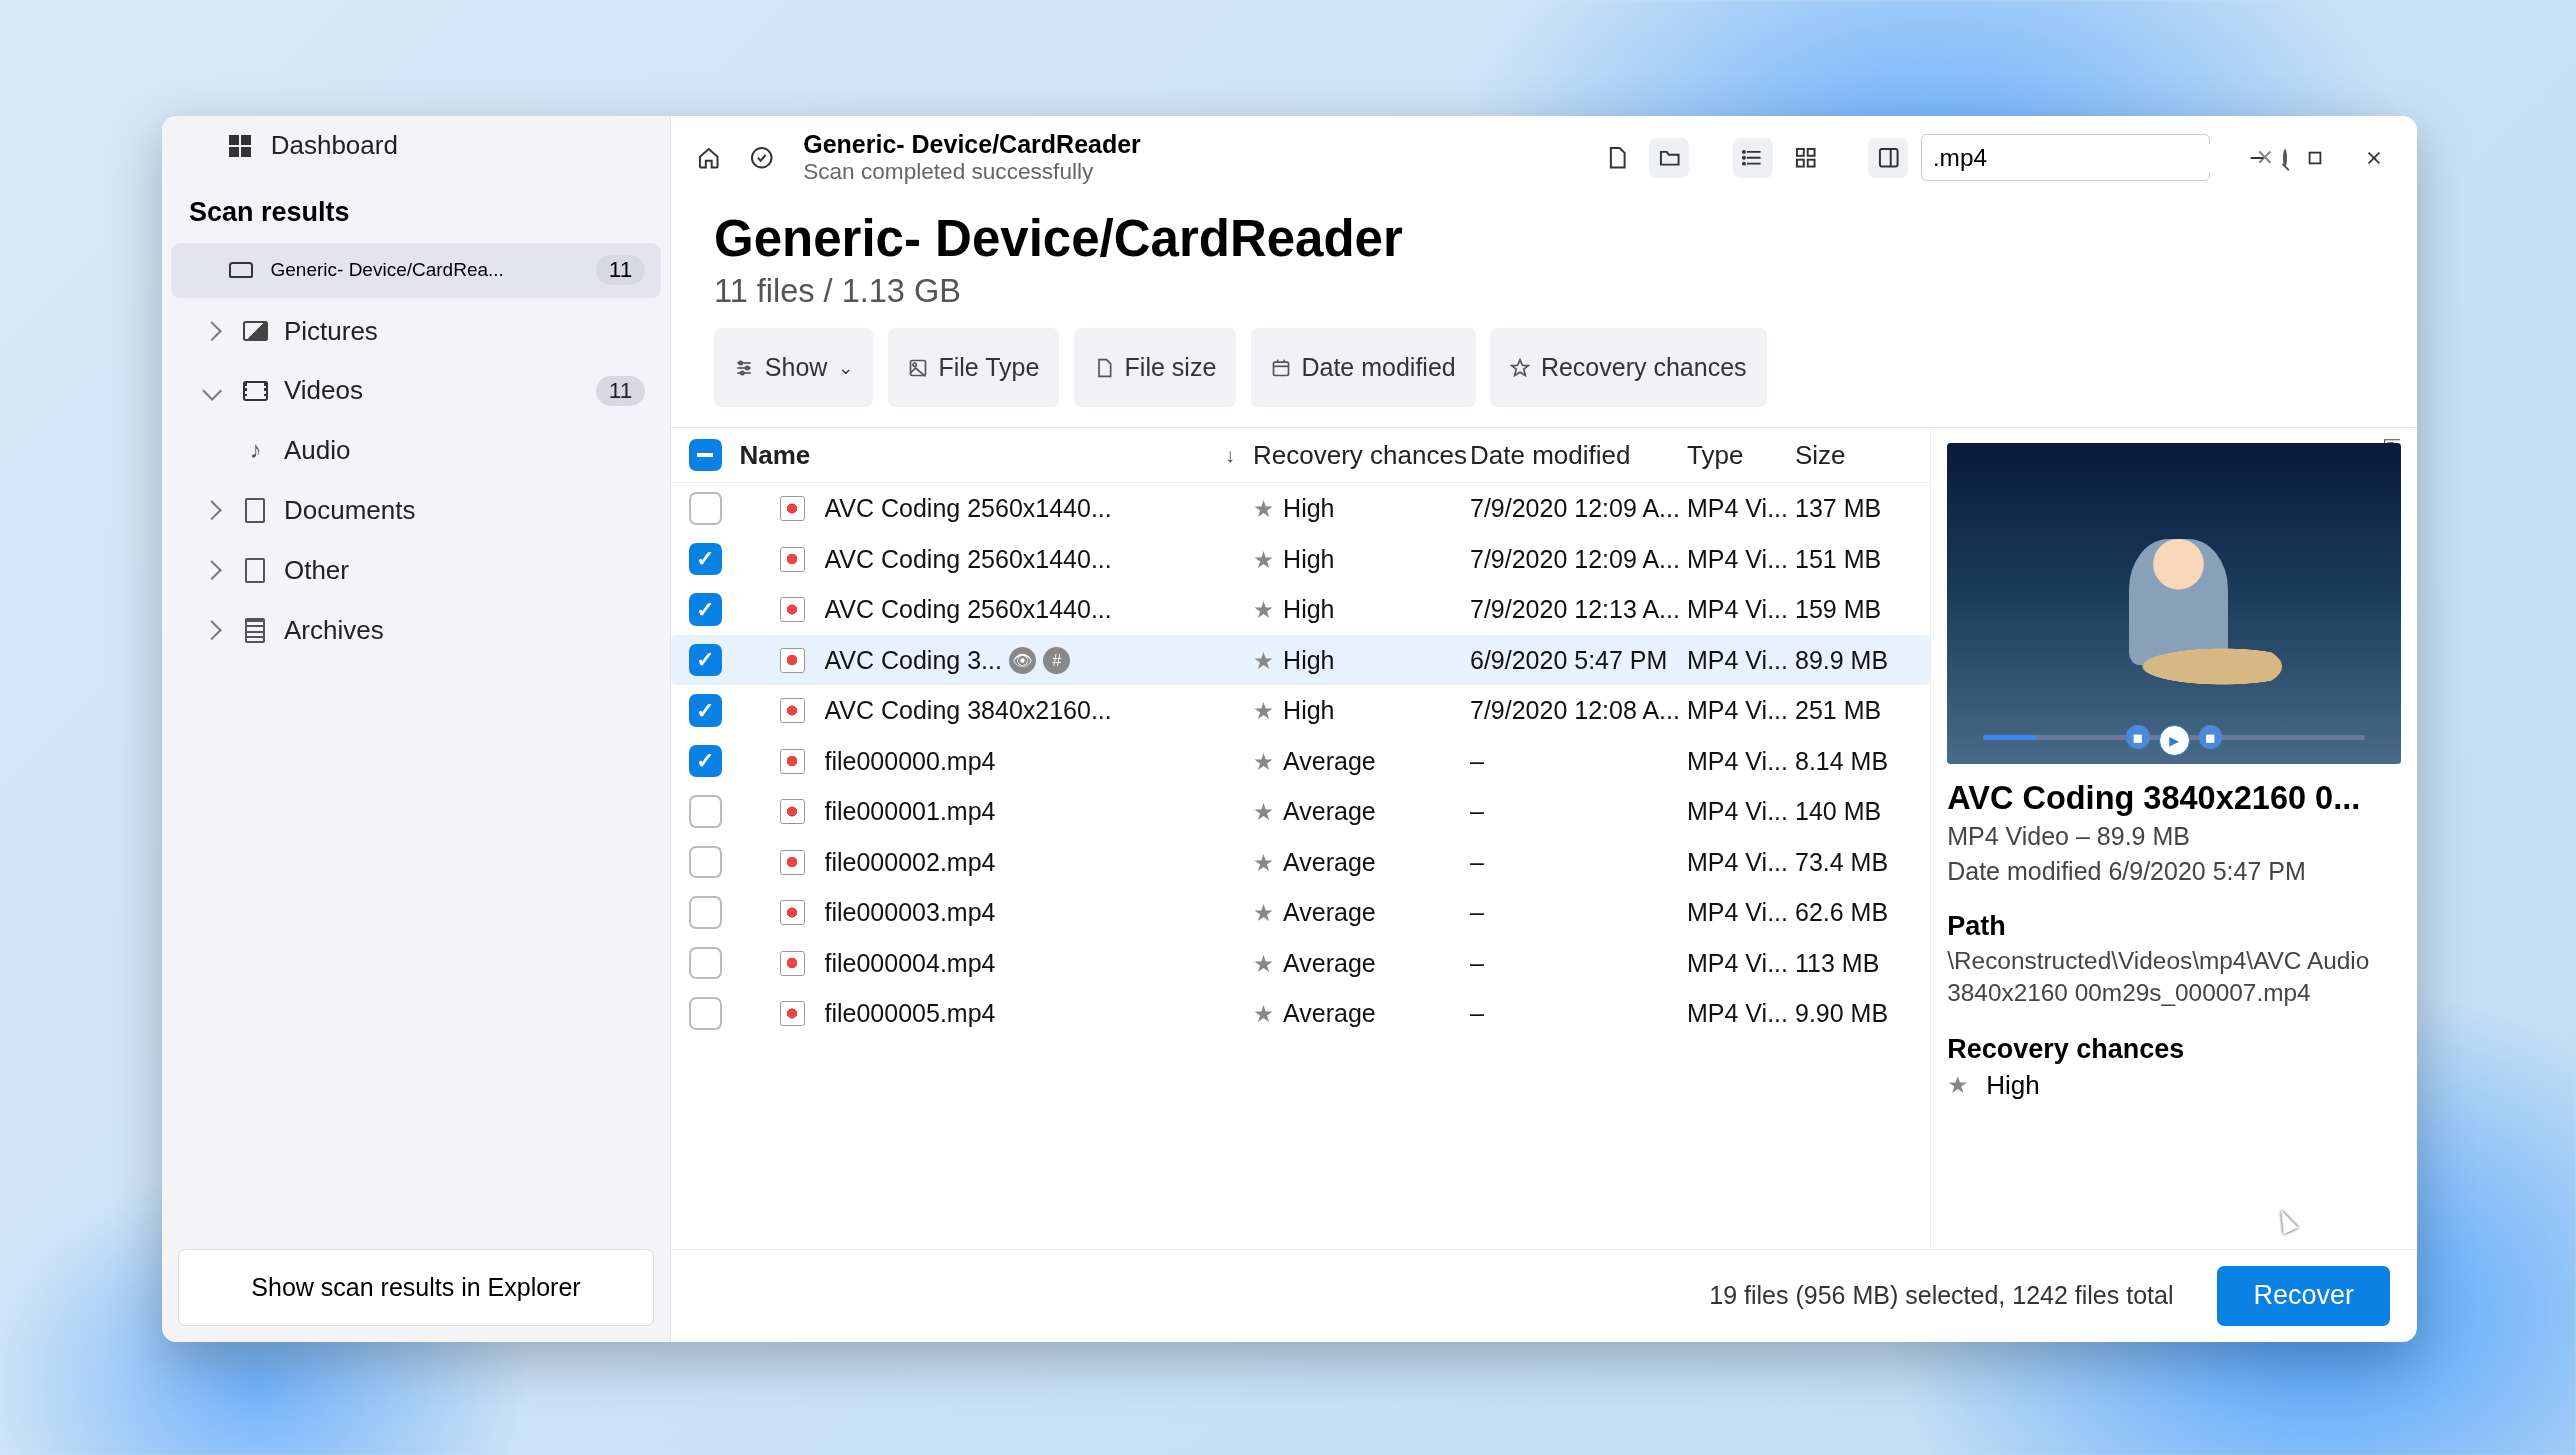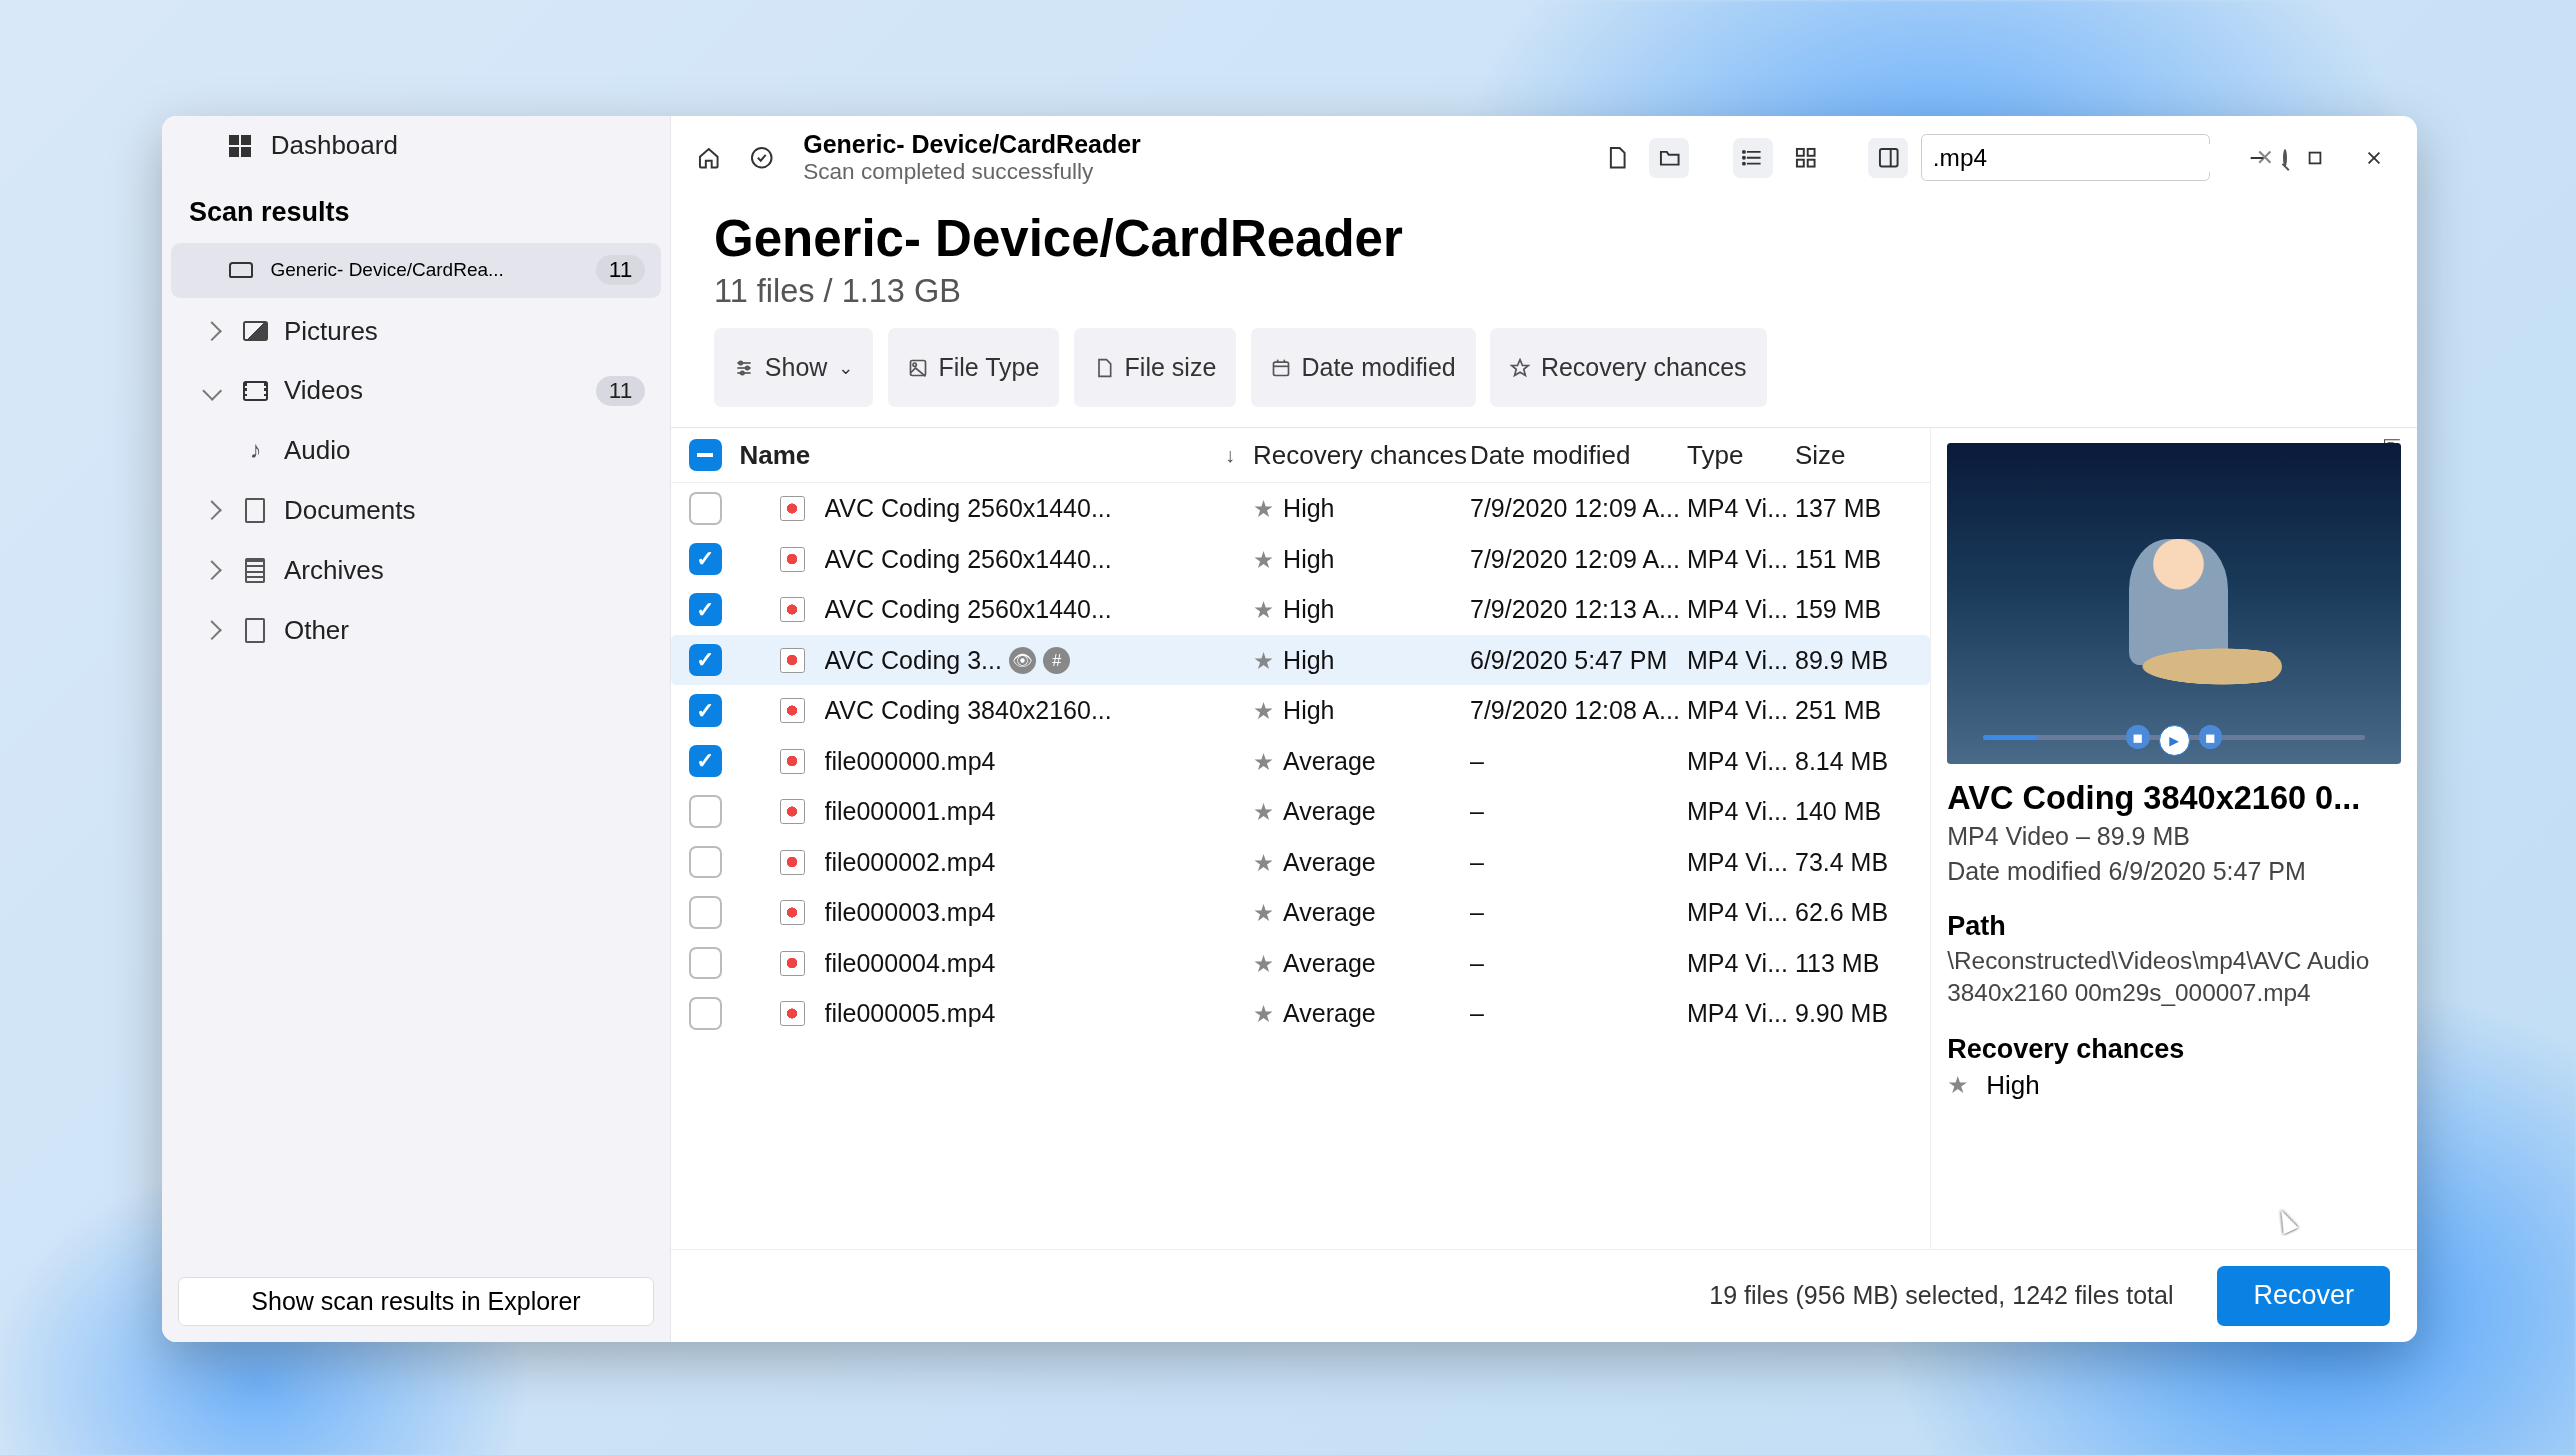--- a/index.html
+++ b/index.html
@@ -38,21 +38,21 @@
 .pic-ic{width:25px;height:20px;border:2.3px solid #444;border-radius:2.7px;background:linear-gradient(135deg,transparent 50%,#444 50%);}
 .vid-ic{width:25px;height:20px;border:2.3px solid #333;border-radius:2.7px;position:relative;}
 .vid-ic::before,.vid-ic::after{content:"";position:absolute;width:3.6px;height:100%;background:repeating-linear-gradient(#333 0 2.7px,transparent 2.7px 5.4px);}
 .vid-ic::before{left:-1.8px;}.vid-ic::after{right:-1.8px;}
 .aud-ic{font-size:23.5px;color:#555;}
 .doc-ic{width:20px;height:25px;border:2.3px solid #555;border-radius:1.8px;}
 .arc-ic{width:20px;height:25px;border:2.3px solid #555;border-radius:1.8px;background:repeating-linear-gradient(#555 0 1.8px,transparent 1.8px 5.4px);}
 .cat-label{flex:1;}
 
 .sb-bottom{margin-top:auto;padding:16.2px;}
-.sb-btn{width:100%;background:#fff;border:0.9px solid #ddd;border-radius:7.2px;padding:9px;font-size:25px;cursor:pointer;}
+.sb-btn{width:100%;background:#fff;border:0.9px solid #ddd;border-radius:7.2px;padding:23px;font-size:25px;cursor:pointer;}
 
 .main{flex:1;display:flex;flex-direction:column;}
 .topbar{display:flex;align-items:center;padding:14.4px 18px;gap:12.6px;}
 .tb-ic{width:40px;height:40px;border-radius:7.2px;display:flex;align-items:center;justify-content:center;cursor:pointer;font-size:23.5px;color:#333;}
 .tb-ic.sel{background:#eef0f4;}
 .tb-ic svg{width:23.5px;height:23.5px;stroke:#333;stroke-width:2;fill:none;}
 .tb-title{display:flex;flex-direction:column;margin-left:9px;margin-right:auto;}
 .tb-title .t1{font-size:25px;font-weight:600;}
 .tb-title .t2{font-size:22.6px;color:#666;}
 .search{display:flex;align-items:center;border:0.9px solid #ccc;border-radius:5.4px;width:289px;height:47px;padding:0 10.8px;gap:9px;}
@@ -165,30 +165,30 @@
     <div class="sb-cat">
       <div class="chev"></div>
       <div class="cat-ic">
           <div class="doc-ic"></div>
         </div>
       <span class="cat-label">Documents</span>
     </div>
     <div class="sb-cat">
       <div class="chev"></div>
       <div class="cat-ic">
-          <div class="arc-ic"></div>
-        </div>
-      <span class="cat-label">Archives</span>
+          <div class="doc-ic"></div>
+        </div>
+      <span class="cat-label">Other</span>
     </div>
     <div class="sb-cat">
       <div class="chev"></div>
       <div class="cat-ic">
-          <div class="doc-ic"></div>
-        </div>
-      <span class="cat-label">Other</span>
+          <div class="arc-ic"></div>
+        </div>
+      <span class="cat-label">Archives</span>
     </div>
 
     <div class="sb-bottom">
       <button class="sb-btn">Show scan results in Explorer</button>
     </div>
   </aside>
 
   <div class="main">
     <div class="topbar">
       <div class="tb-ic">

